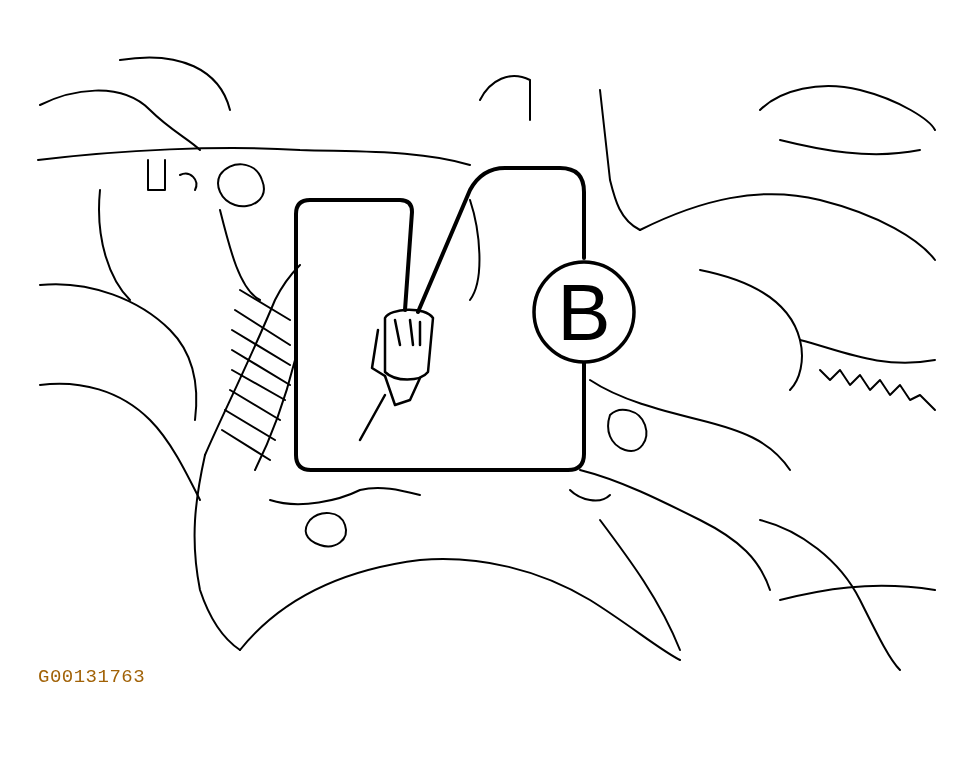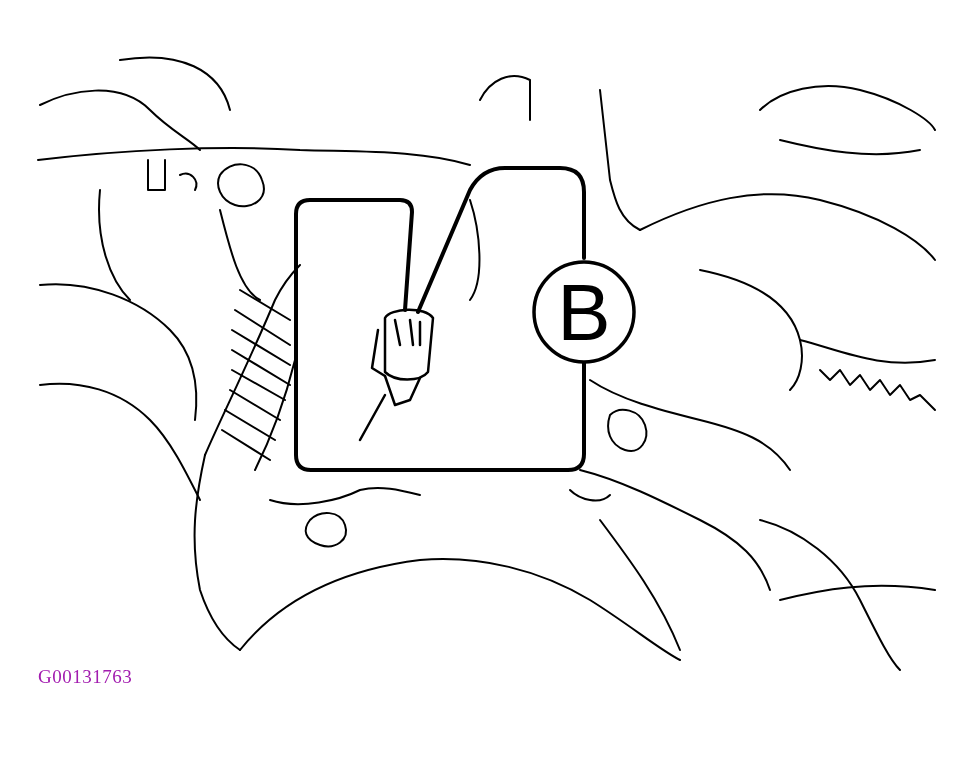--- a/index.html
+++ b/index.html
@@ -1,18 +1,18 @@
 <!DOCTYPE html>
 <html><head>
 <meta charset="utf-8">
 <style>
   html, body { margin:0; padding:0; background:#fff; }
   body { width:973px; height:761px; position:relative; overflow:hidden; font-family:"Liberation Sans", sans-serif; }
   svg.art { position:absolute; left:0; top:0; }
-  .fig-id { position:absolute; left:38px; top:666px; font-size:19px; color:#a21caf; letter-spacing:0.5px; font-family:Liberation Serif, serif; }
+  .fig-id { position:absolute; left:38px; top:666px; font-size:19px; color:#a16207; letter-spacing:0.5px; font-family:Liberation Mono, monospace; }
   .callout-label { font-family:"Liberation Sans", sans-serif; font-weight:400; }
 </style>
 </head>
 <body>
 
 <svg class="art" width="973" height="761" viewBox="0 0 973 761" fill="none" stroke="#000" stroke-width="2" stroke-linecap="round" stroke-linejoin="round">
 
   <g>
     <path d="M40 105 C 70 90, 120 80, 150 110 C 170 130, 190 140, 200 150"></path>
     <path d="M38 160 C 120 150, 220 145, 300 150 C 360 152, 420 150, 470 165"></path>

